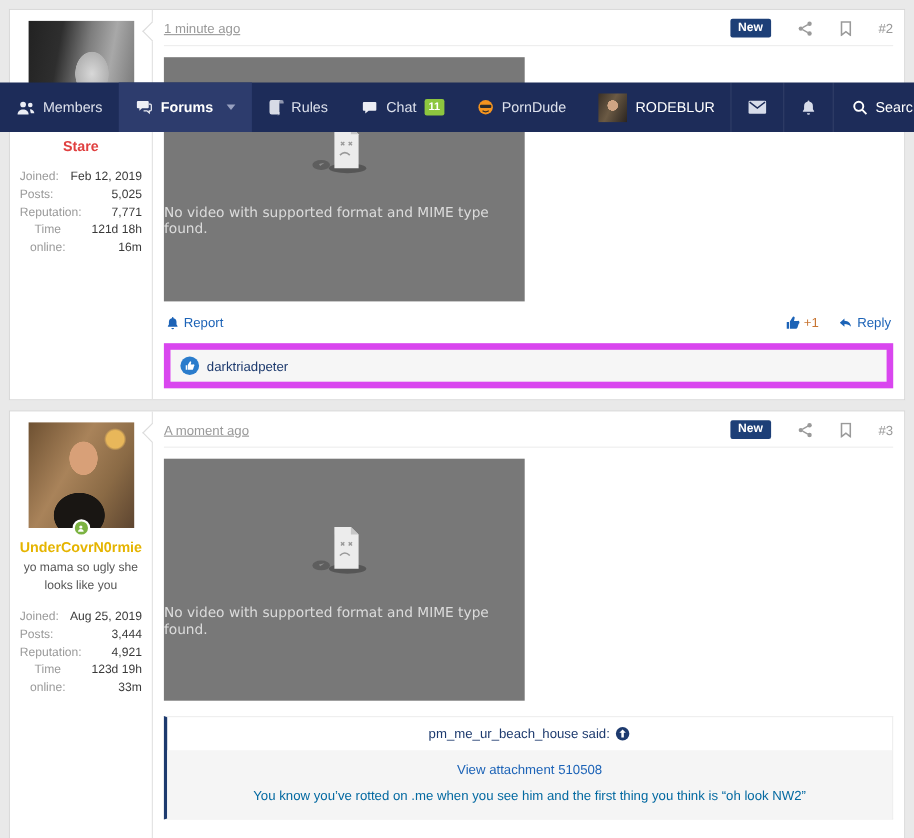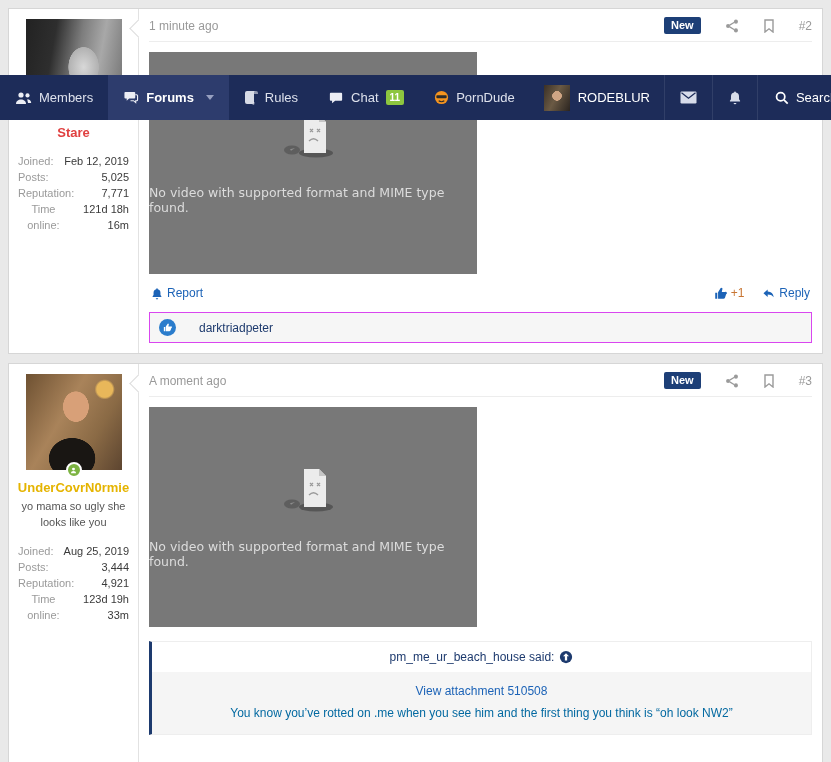--- a/index.html
+++ b/index.html
@@ -55,21 +55,21 @@
   .content::before {
     content:''; position:absolute; left:-7px; top:13px; width:12px; height:12px;
     background:#fff; border-left:1px solid #dcdcdc; border-bottom:1px solid #dcdcdc;
     transform:rotate(45deg);
   }
 
   .msg-header {
     display:flex; justify-content:space-between; align-items:center;
     padding-bottom:7px; border-bottom:1px solid #ededed;
   }
-  .timestamp { color:#999; font-size:12px; }
+  .timestamp { color:#999; font-size:12px;text-decoration:underline; }
   .header-right { display:flex; align-items:center; gap:24px; }
   .new-badge {
     background:#1d3f77; color:#fff; font-size:11px; font-weight:bold;
     padding:2px 7px; border-radius:2px; line-height:1.2;
   }
   .hdr-icon { color:#9a9a9a; display:flex; cursor:pointer; }
   .post-num { color:#999; font-size:12px; cursor:pointer; }
 
   .body-text { font-size:13px; color:#222; margin-top:10px; }
 
@@ -83,22 +83,22 @@
 
   .msg-footer {
     display:flex; justify-content:space-between; align-items:center; padding:12px 2px 8px 2px;
   }
   .link-blue { color:#1c63b7; font-size:12px; text-decoration:none; display:flex; align-items:center; gap:4px; cursor:pointer; }
   .footer-right { display:flex; align-items:center; gap:18px; }
   .like-count { color:#c87532; font-size:12px; }
   .thumb-blue { color:#1c63b7; display:flex; }
 
   .reaction-bar {
-    background:#f6f6f6; border:1px solid #d946ef; margin-top:4px;
-    padding:6px 9px; display:flex; align-items:center; gap:23px;
+    background:#f6f6f6; border:6px solid #d946ef; margin-top:4px;
+    padding:6px 9px; display:flex; align-items:center; gap:7px;
   }
   .reaction-circle {
     width:17px; height:17px; border-radius:50%; background:#2a7ccc;
     display:flex; align-items:center; justify-content:center; color:#fff;
   }
   .reaction-user { color:#1d3a6e; font-size:12px; cursor:pointer; }
 
   .quote {
     margin-top:14px; border-left:3px solid #1d3a6e;
     border-top:1px solid #eee; border-right:1px solid #eee; border-bottom:1px solid #eee;

